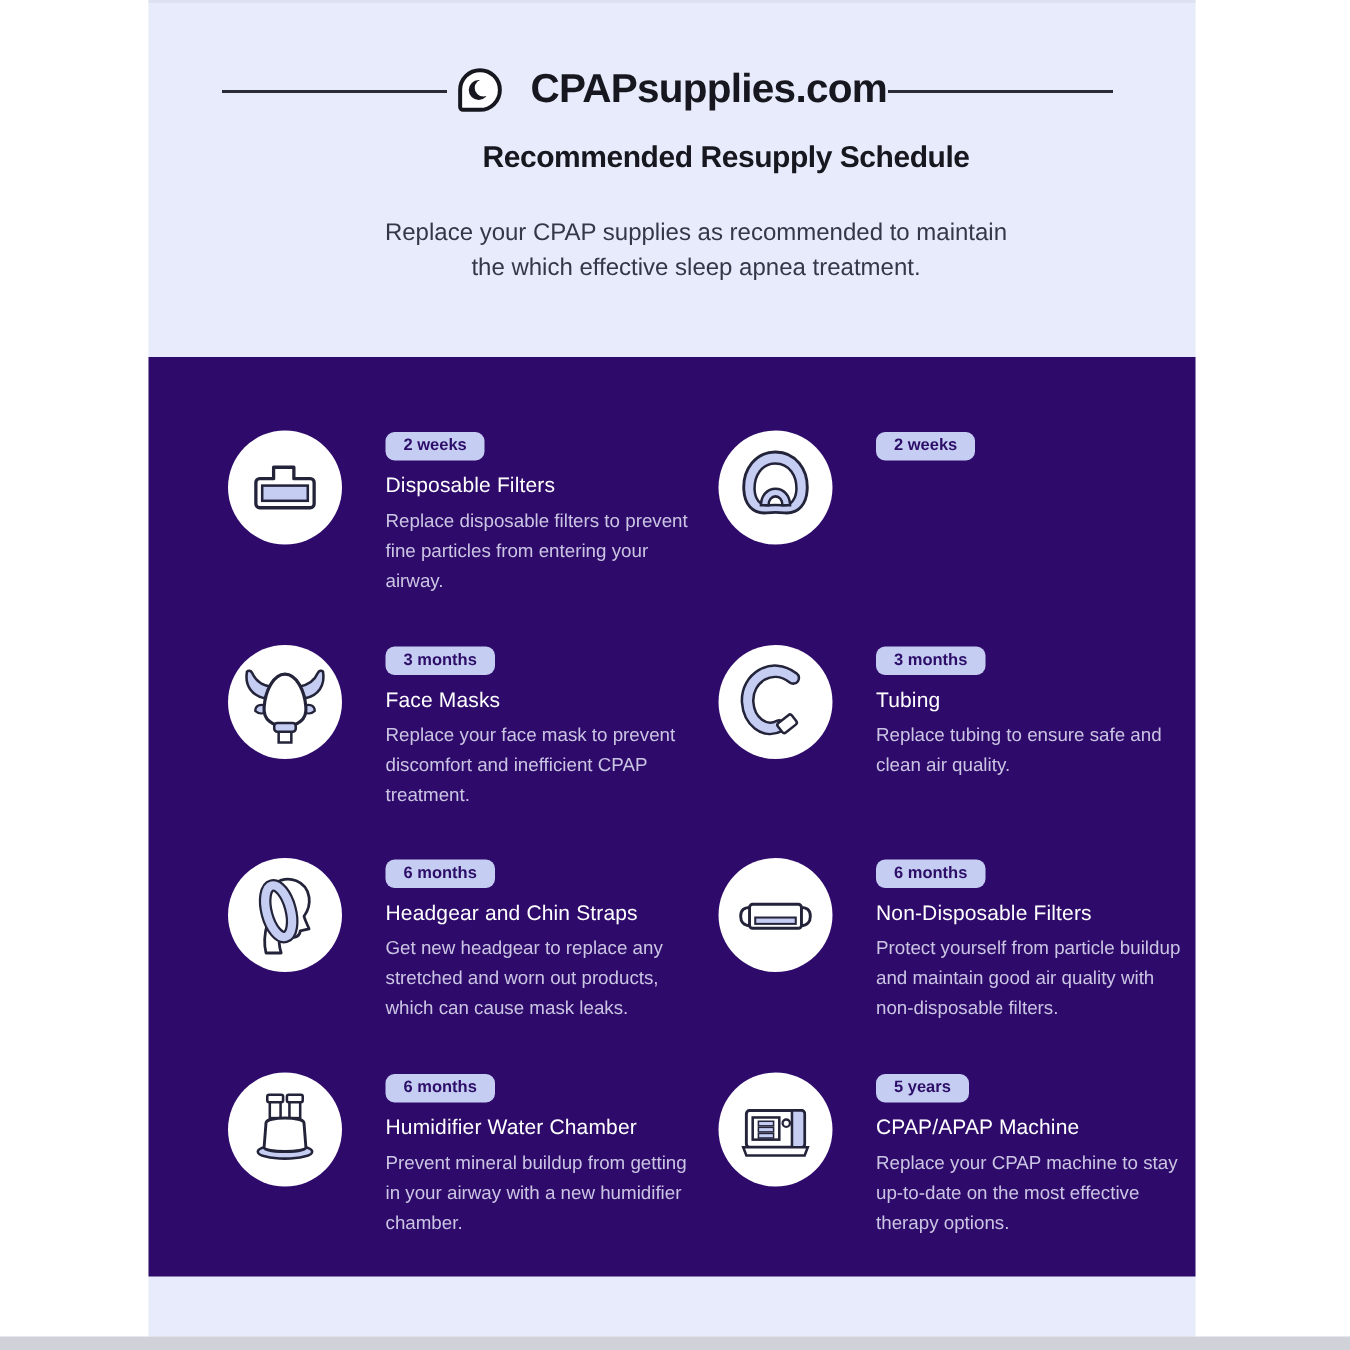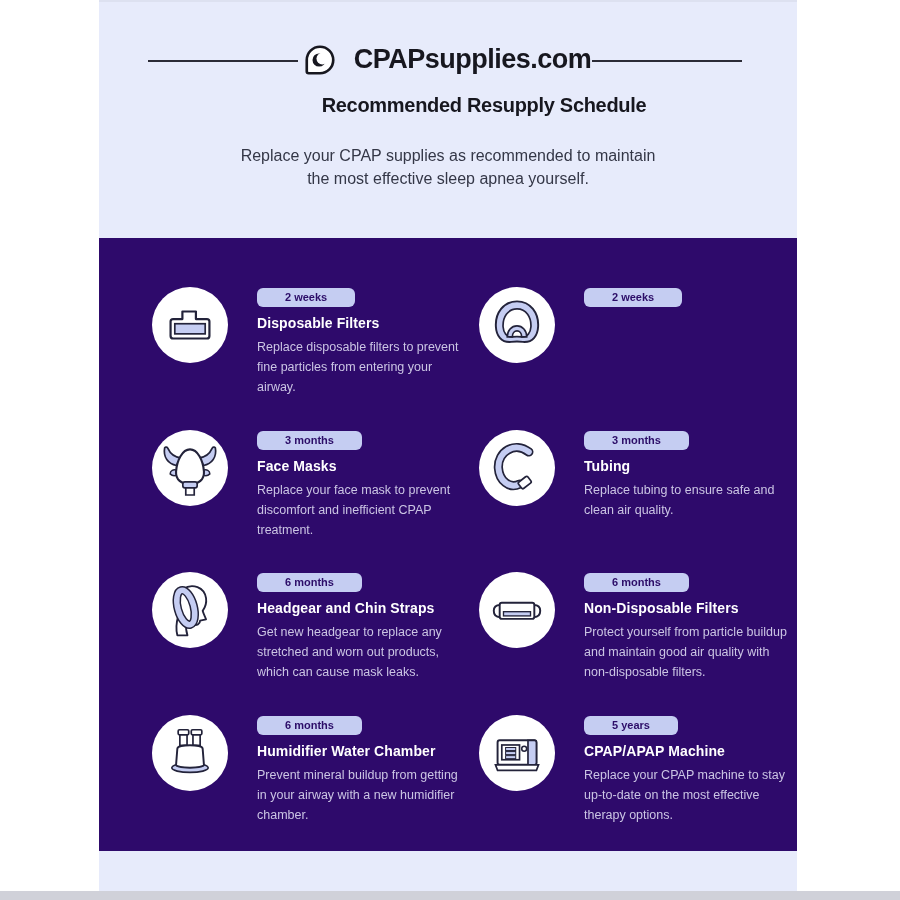--- a/index.html
+++ b/index.html
@@ -11,32 +11,32 @@
     position:absolute;left:99px;top:0;width:698px;height:891px;
     background:#e7ebfb;border-top:2px solid #dde1f0;box-sizing:border-box;
   }
   
   .rule{position:absolute;top:58px;height:2px;background:#2b2b36;}
   .rule-left{left:49px;width:150px;}
   .rule-right{left:493px;width:150px;}
   .logo-row{position:absolute;top:42px;left:0;width:100%;display:flex;align-items:center;justify-content:center;gap:19px;}
   .brand{font-size:27px;font-weight:800;color:#17171f;letter-spacing:-0.5px;}
   .main-title{position:absolute;top:92px;left:0;width:100%;text-align:center;font-size:20px;font-weight:800;color:#17171f;letter-spacing:-0.3px;margin-left:36px;}
-  .subtitle{position:absolute;top:142px;left:0;width:100%;text-align:center;font-size:16px;color:#343747;line-height:23px;}
+  .subtitle{position:absolute;top:142px;left:0;width:100%;text-align:center;font-size:16px;color:#343747;line-height:23px;padding-left:16px;}
   
   .panel{position:absolute;left:0;top:236px;width:698px;height:613px;background:#2e0a6b;}
   .item{position:absolute;display:flex;}
   .pos-r0c0{left:53px;top:49px;}  .pos-r0c1{left:380px;top:49px;}
   .pos-r1c0{left:53px;top:192px;} .pos-r1c1{left:380px;top:192px;}
   .pos-r2c0{left:53px;top:334px;} .pos-r2c1{left:380px;top:334px;}
   .pos-r3c0{left:53px;top:477px;} .pos-r3c1{left:380px;top:477px;}
   .icon-circle{width:76px;height:76px;border-radius:50%;background:#ffffff;flex:0 0 76px;display:flex;align-items:center;justify-content:center;}
   .item-text{margin-left:29px;width:208px;}
-  .badge{display:inline-block;background:#c5cdf2;color:#2c0d68;font-size:11px;font-weight:700;padding:3px 28px 4px;border-radius:6px;}
-  .item-title{margin-top:8px;font-size:14px;font-weight:700;color:#ffffff;letter-spacing:0.1px;}
+  .badge{display:inline-block;background:#c5cdf2;color:#2c0d68;font-size:11px;font-weight:700;padding:3px 12px 4px;border-radius:6px;}
+  .item-title{margin-top:8px;font-size:14px;font-weight:400;color:#ffffff;letter-spacing:0.1px;}
   .item-desc{margin-top:6px;font-size:12.5px;line-height:20px;color:#cbc5e4;}
   
   .footer-url{position:absolute;top:867px;left:0;width:100%;text-align:center;font-size:11.5px;font-weight:700;color:#3b3b4d;letter-spacing:0.2px;margin-top:36px;}
   .bottom-strip{position:absolute;left:0;top:891px;width:900px;height:9px;background:#d0d1d9;}
   svg{display:block;}
 </style>
 </head>
 <body>
 
 <div class="page">
@@ -51,21 +51,21 @@
         <circle cx="16" cy="17" r="7.5" fill="#17171f"></circle>
         <circle cx="19.6" cy="15.4" r="6.6" fill="#ffffff"></circle>
       </svg>
     </span>
     <span class="brand">CPAPsupplies.com</span>
   </div>
 
   <div class="main-title">Recommended Resupply Schedule</div>
   <div class="subtitle">
     <div>Replace your CPAP supplies as recommended to maintain</div>
-    <div>the most effective sleep apnea yourself.</div>
+    <div>the which effective sleep apnea treatment.</div>
   </div>
 
   <div class="panel">
 
     <div class="item pos-r0c0">
       <div class="icon-circle">
         <svg width="76" height="76" viewBox="0 0 90 90">
           <path d="M36 29 h16 v9 h13 a3 3 0 0 1 3 3 v17 a3 3 0 0 1 -3 3 H25 a3 3 0 0 1 -3 -3 V41 a3 3 0 0 1 3 -3 h11 Z" fill="#ffffff" stroke="#23233a" stroke-width="2.6" stroke-linejoin="round"></path>
           <rect x="27" y="43.5" width="36" height="12" fill="#c5cdf2" stroke="#23233a" stroke-width="2"></rect>
         </svg>

